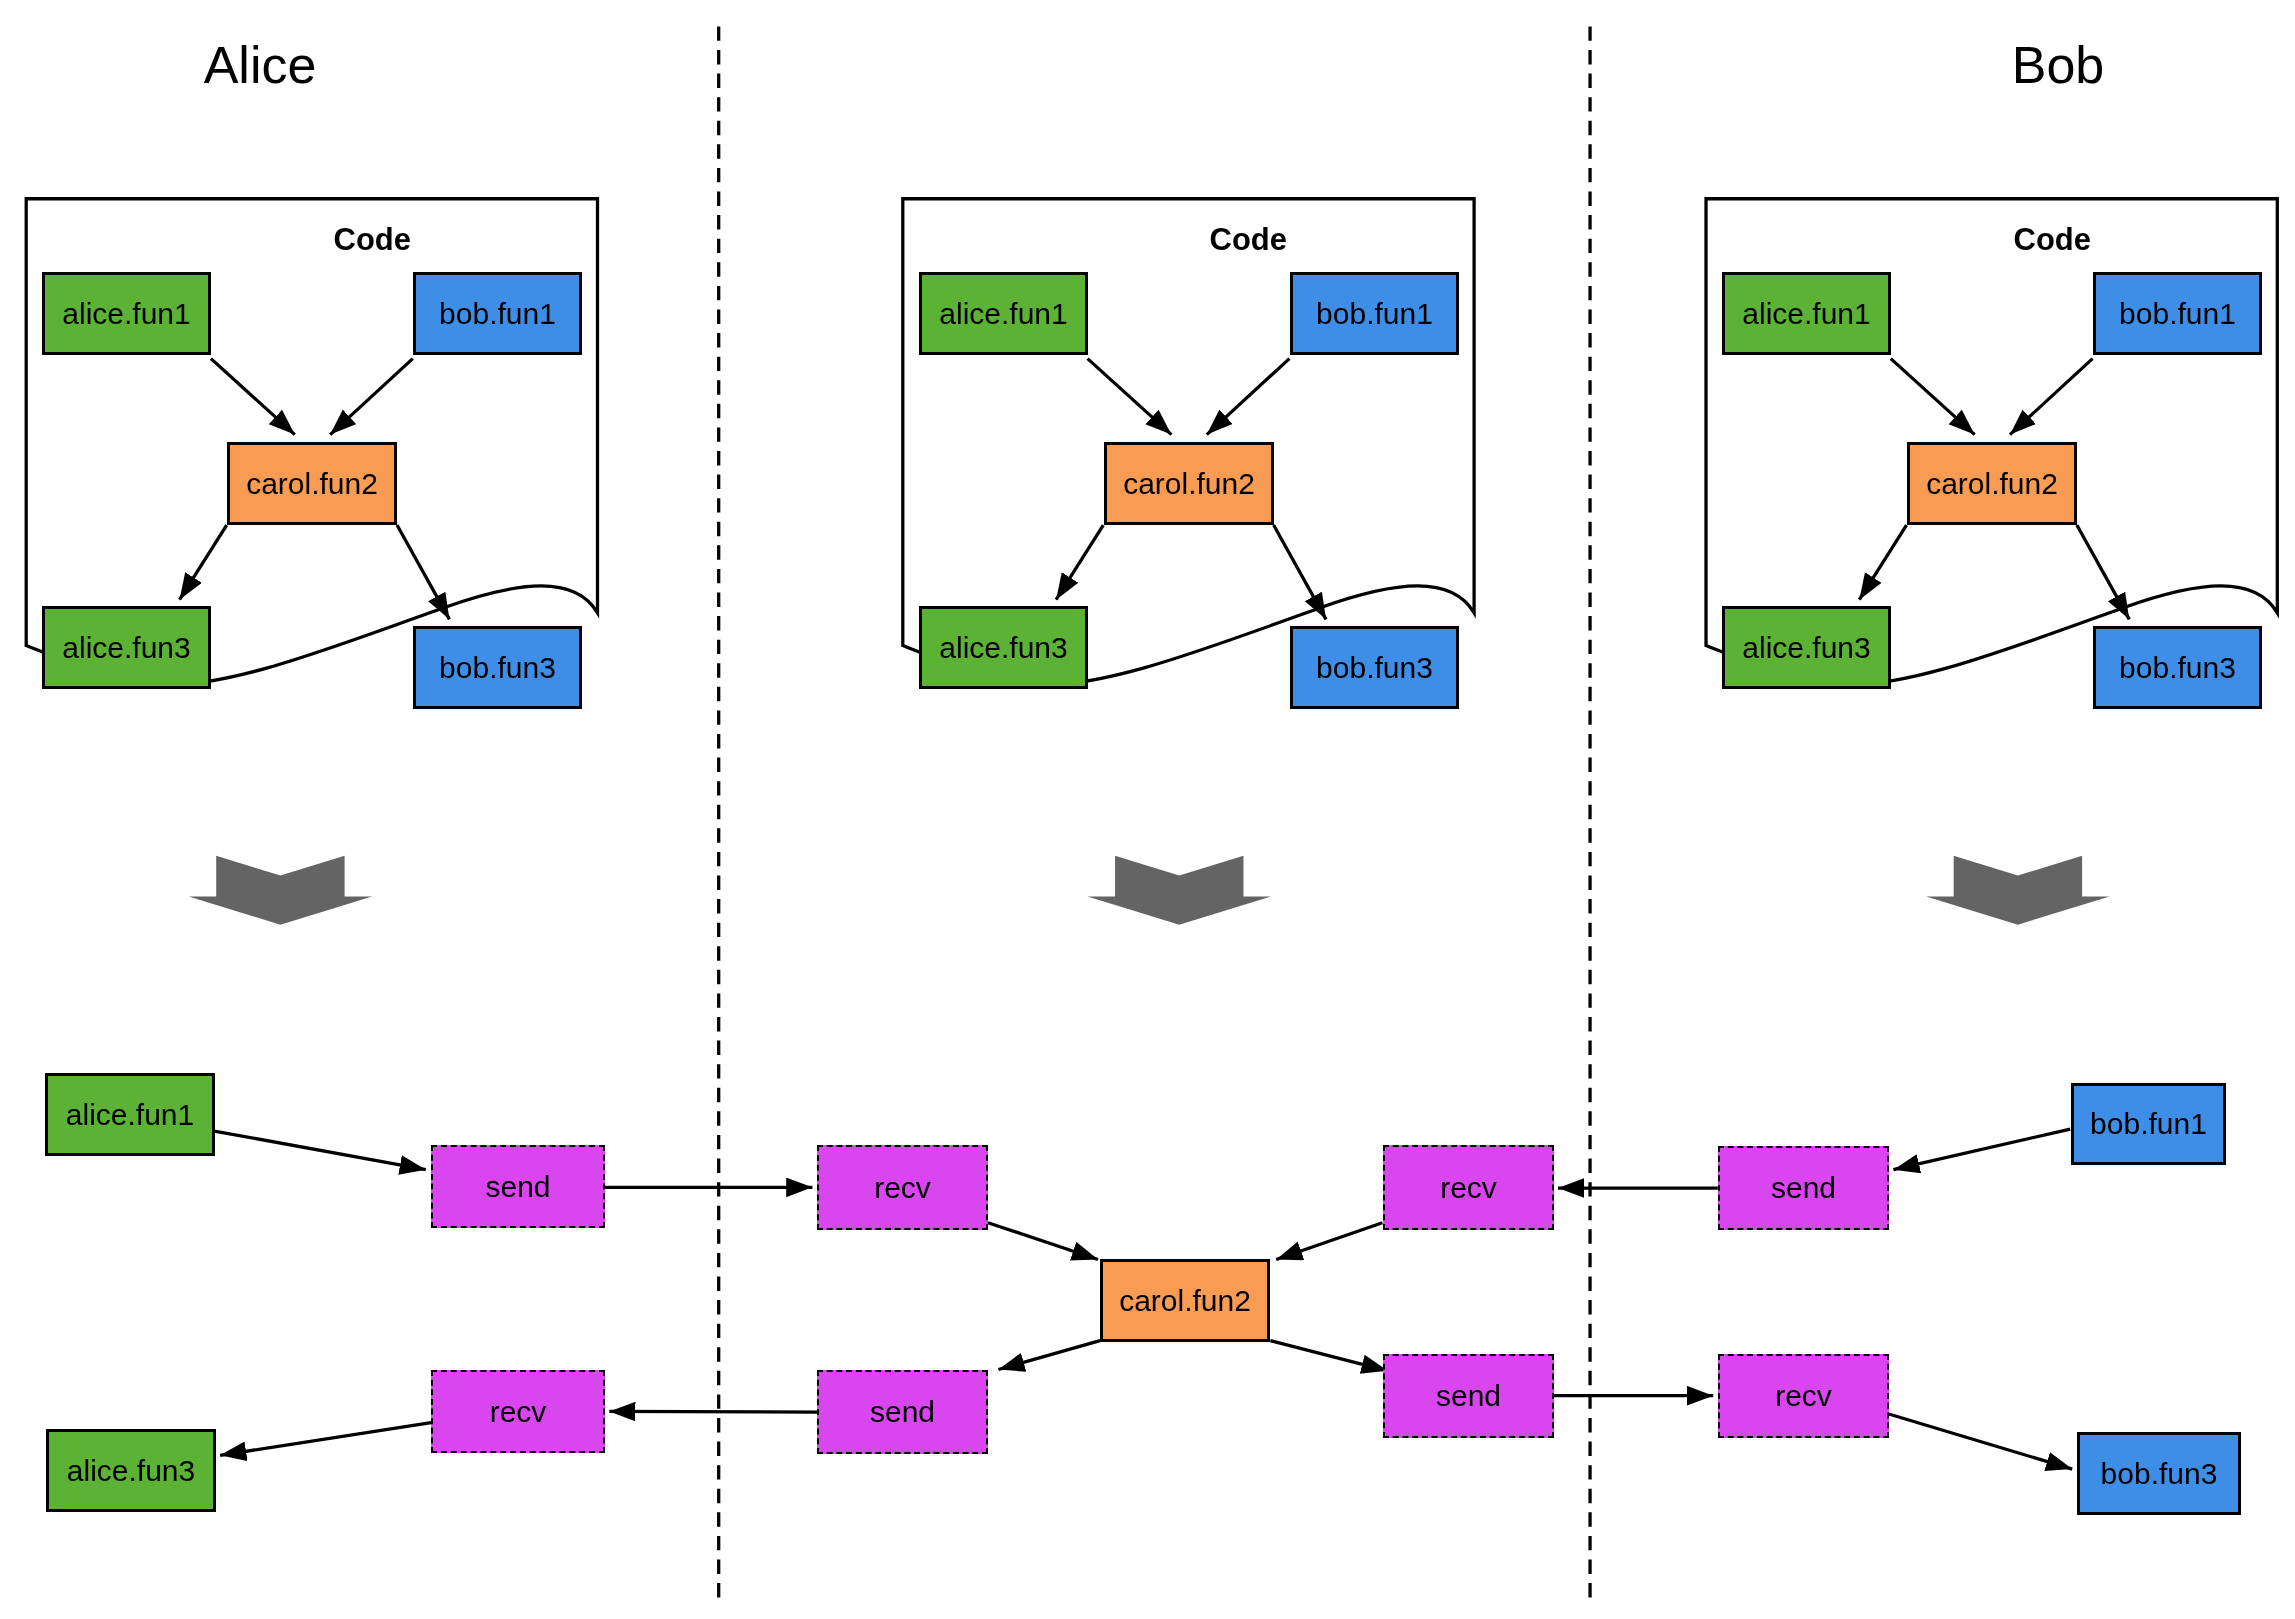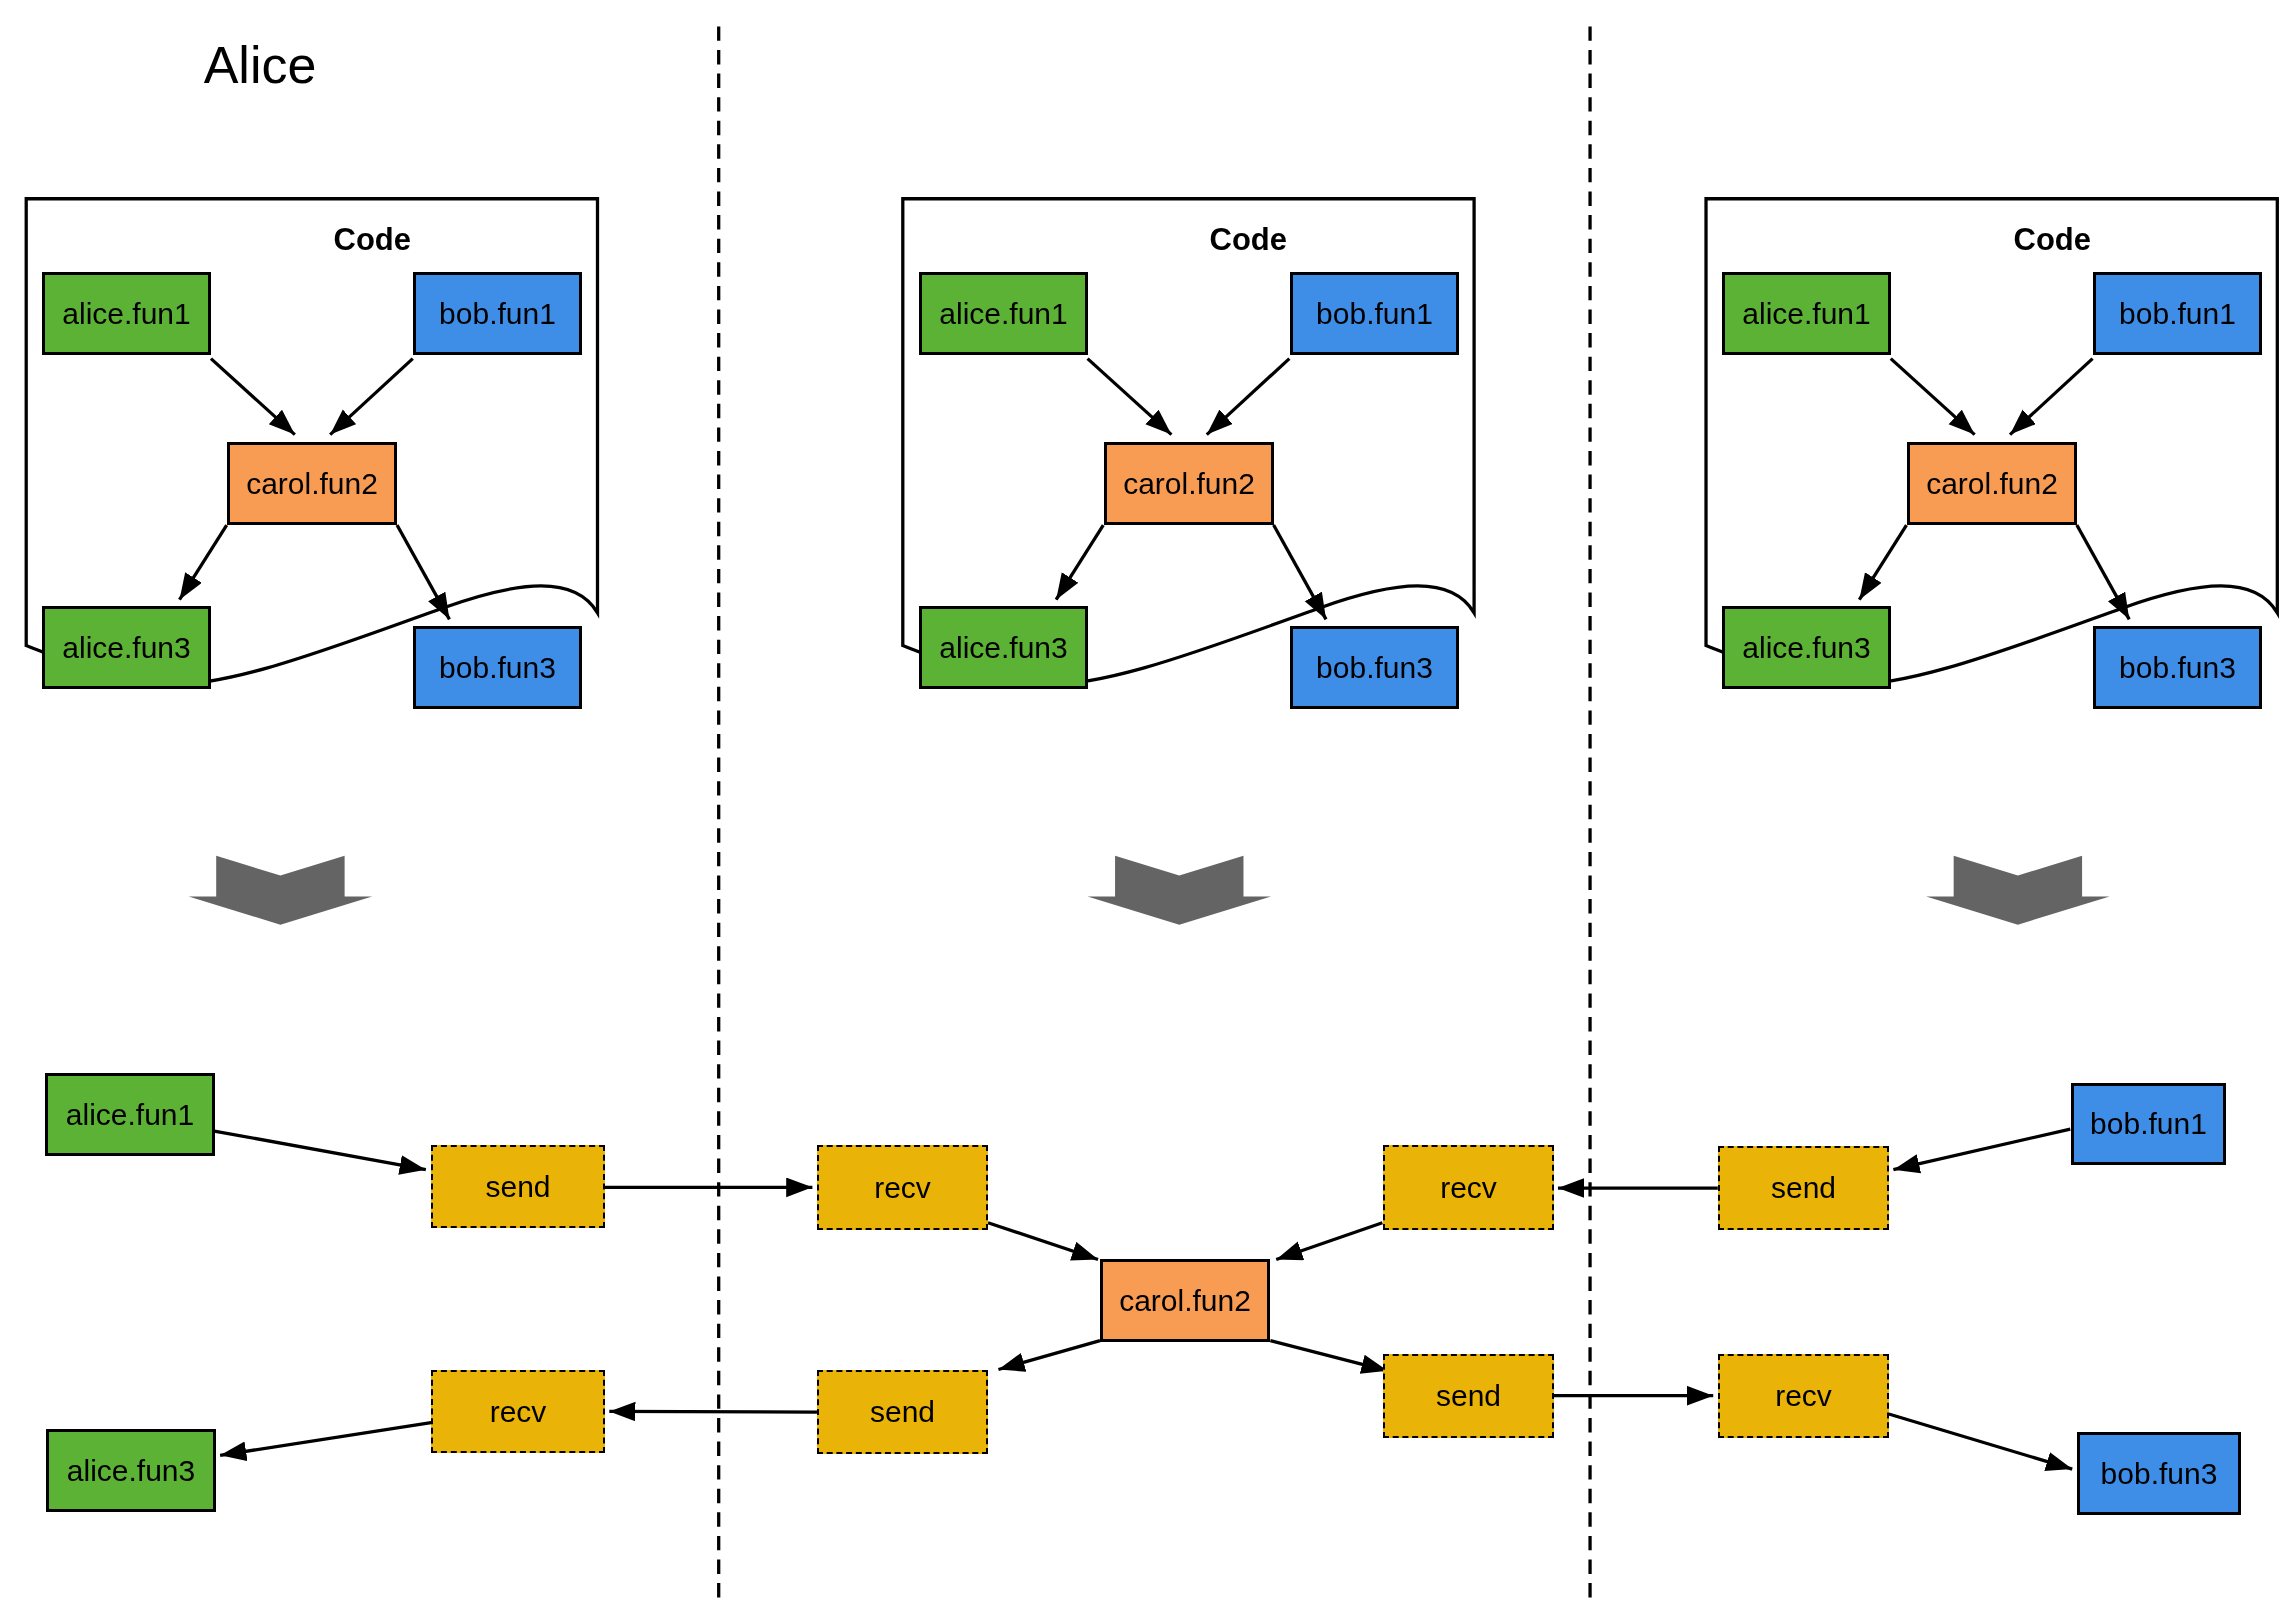--- a/index.html
+++ b/index.html
@@ -21,21 +21,21 @@
     font-size:31px;line-height:34px;font-weight:700;
   }
   .node{
     position:absolute;box-sizing:border-box;
     border:3.3px solid #000;
     display:flex;align-items:center;justify-content:center;
     font-size:30px;
   }
   .dashedbox{
     position:absolute;box-sizing:border-box;
-    border:2.6px dashed #000;background:#eab308;
+    border:2.6px dashed #000;background:#d946ef;
     display:flex;align-items:center;justify-content:center;
     font-size:30px;
   }
 </style>
 </head>
 <body>
 
 <div id="canvas">
 
   <svg id="lines" viewBox="0 0 3503 2472" xmlns="http://www.w3.org/2000/svg">
@@ -91,20 +91,21 @@
     <line x1="3160" y1="1723" x2="2890" y2="1785" stroke="#000" stroke-width="5" marker-end="url(#arr)"></line>
     <line x1="1679" y1="2046" x2="1524" y2="2090" stroke="#000" stroke-width="5" marker-end="url(#arr)"></line>
     <line x1="1247" y1="2155" x2="930" y2="2154" stroke="#000" stroke-width="5" marker-end="url(#arr)"></line>
     <line x1="658" y1="2171" x2="336" y2="2221" stroke="#000" stroke-width="5" marker-end="url(#arr)"></line>
     <line x1="1939" y1="2046" x2="2118" y2="2092" stroke="#000" stroke-width="5" marker-end="url(#arr)"></line>
     <line x1="2371" y1="2130" x2="2615" y2="2130" stroke="#000" stroke-width="5" marker-end="url(#arr)"></line>
     <line x1="2883" y1="2158" x2="3163" y2="2242" stroke="#000" stroke-width="5" marker-end="url(#arr)"></line>
   </svg>
 
   <div class="title" style="left:96px;top:38px">Alice</div>
+  <div class="title" style="left:1894px;top:38px">Bob</div>
 
   <div class="codelabel" style="left:214px;top:223px">Code</div>
   <div class="codelabel" style="left:1090px;top:223px">Code</div>
   <div class="codelabel" style="left:1894px;top:223px">Code</div>
 
   <div class="node" style="left: 42px; top: 272px; width: 169px; height: 83px; background-color: rgb(92, 178, 52);">alice.fun1</div>
   <div class="node" style="left: 413px; top: 272px; width: 169px; height: 83px; background-color: rgb(62, 142, 232);">bob.fun1</div>
   <div class="node" style="left: 227px; top: 442px; width: 170px; height: 83px; background-color: rgb(249, 156, 83);">carol.fun2</div>
   <div class="node" style="left: 42px; top: 606px; width: 169px; height: 83px; background-color: rgb(92, 178, 52);">alice.fun3</div>
   <div class="node" style="left: 413px; top: 626px; width: 169px; height: 83px; background-color: rgb(62, 142, 232);">bob.fun3</div>

